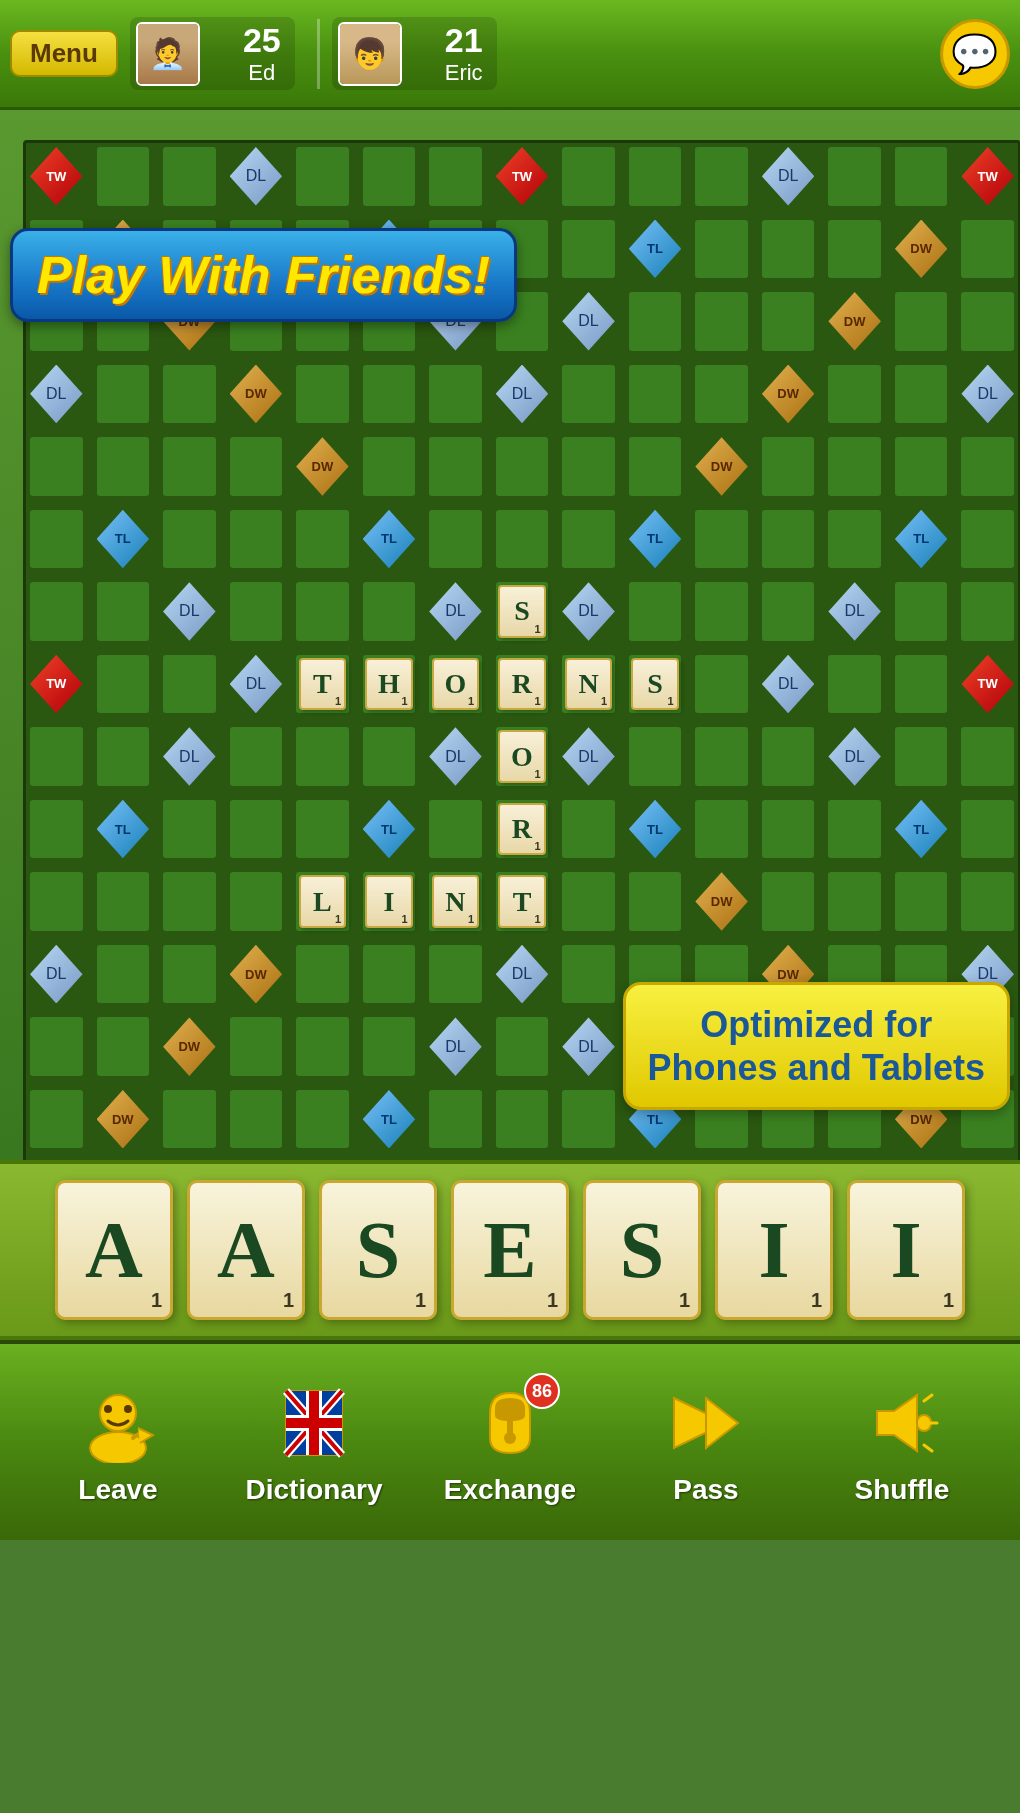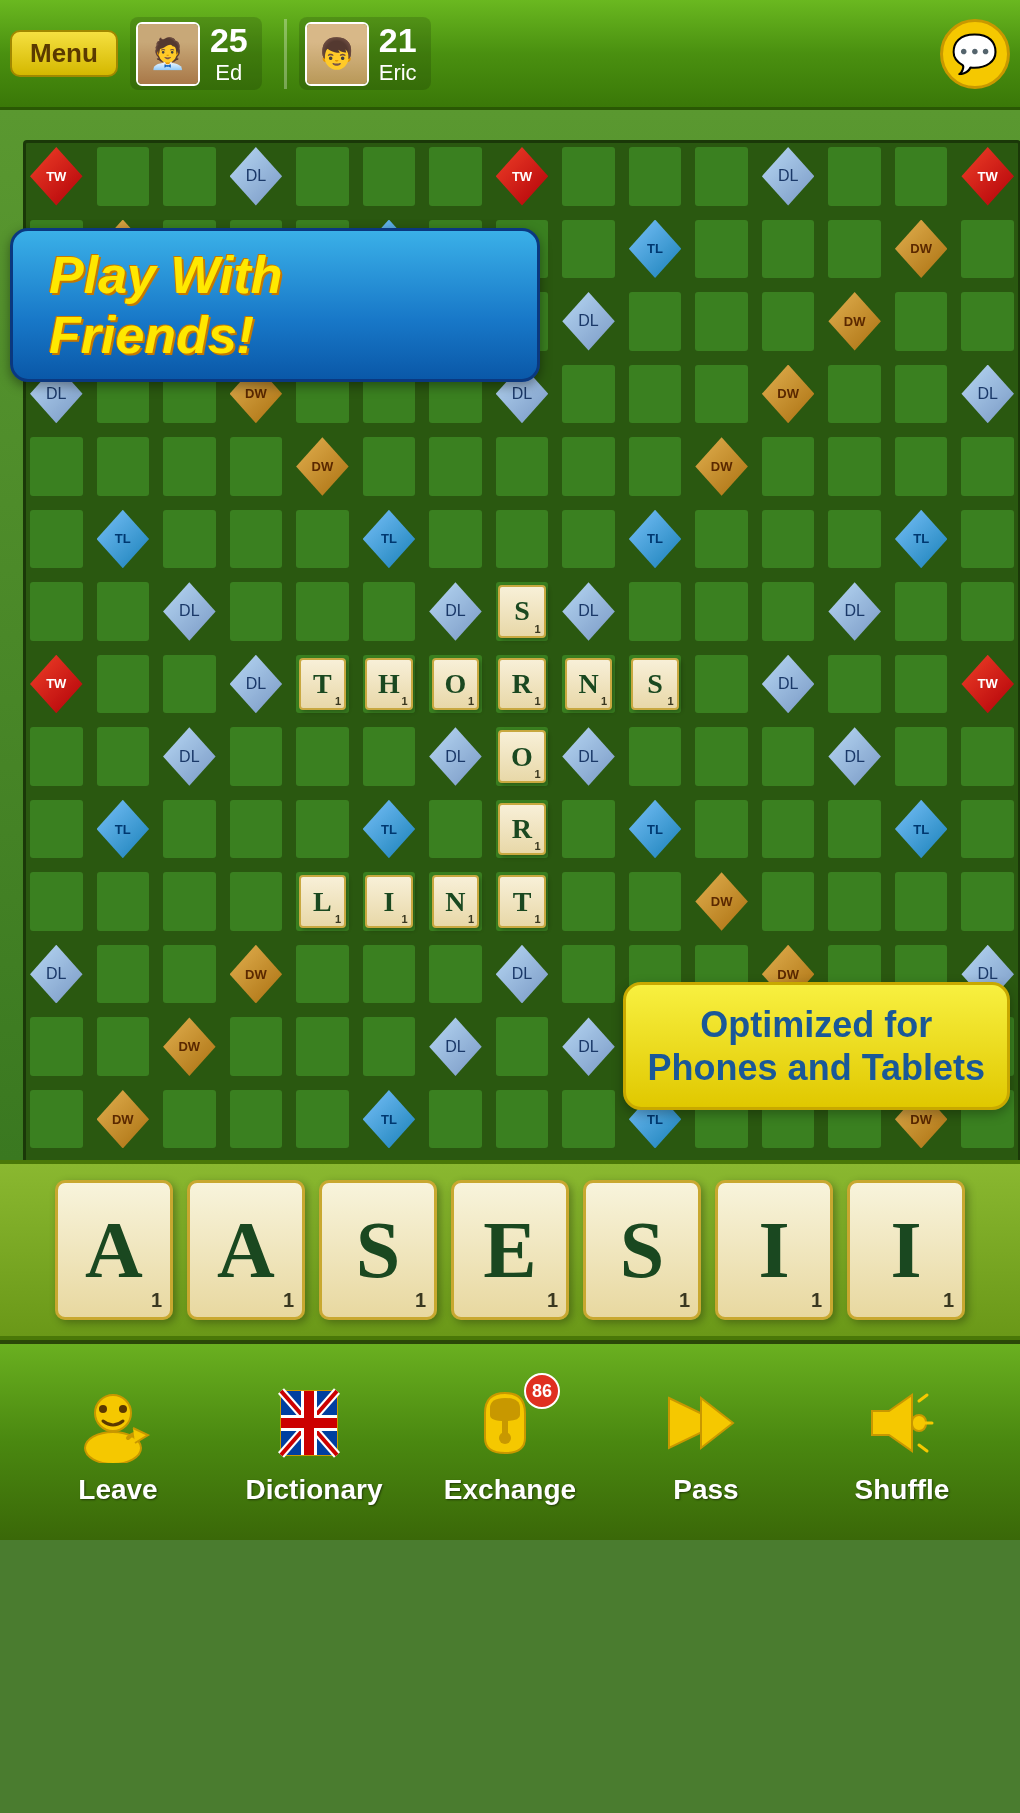--- a/index.html
+++ b/index.html
@@ -45,21 +45,21 @@
     }
     .player-avatar {
       width: 64px;
       height: 64px;
       border-radius: 6px;
       background: #888;
       overflow: hidden;
       margin-right: 10px;
       border: 2px solid #fff;
     }
-    .player-info { color: #fff; }
+    .player-info { color: #fff; margin-left: 33px; }
     .player-score { font-size: 34px; font-weight: bold; display: block; }
     .player-name { font-size: 22px; display: block; text-align: center; }
     .player-divider {
       width: 3px;
       height: 70px;
       background: rgba(255,255,255,0.3);
       margin: 0 12px;
     }
     #chat-btn {
       margin-left: auto;
@@ -76,21 +76,21 @@
     }
 
     
     #banner {
       position: absolute;
       top: 118px;
       left: 10px;
       z-index: 20;
       background: linear-gradient(180deg, #3ab0e8 0%, #1878c8 60%, #0a58a8 100%);
       border-radius: 18px;
-      padding: 14px 36px;
+      padding: 14px 24px;
       border: 3px solid #0a3880;
       box-shadow: 0 4px 12px rgba(0,0,0,0.4);
       max-width: 530px;
     }
     #banner-text {
       font-size: 52px;
       font-weight: 900;
       color: #ffe800;
       text-shadow: 2px 2px 0 #c87800, -1px -1px 0 #c87800;
       font-style: italic;
@@ -282,21 +282,21 @@
       flex-direction: column;
       align-items: center;
       cursor: pointer;
       flex: 1;
     }
     .action-icon {
       width: 90px;
       height: 90px;
       display: flex;
       align-items: center;
-      justify-content: flex-start;
+      justify-content: center;
       font-size: 52px;
       position: relative;
     }
     .action-label {
       color: #fff;
       font-size: 28px;
       font-weight: bold;
       margin-top: 6px;
       text-shadow: 1px 1px 2px rgba(0,0,0,0.5);
     }

